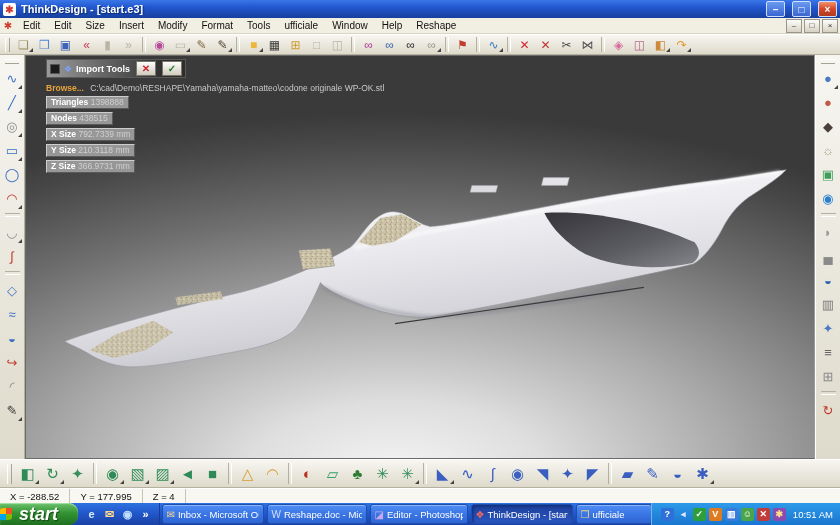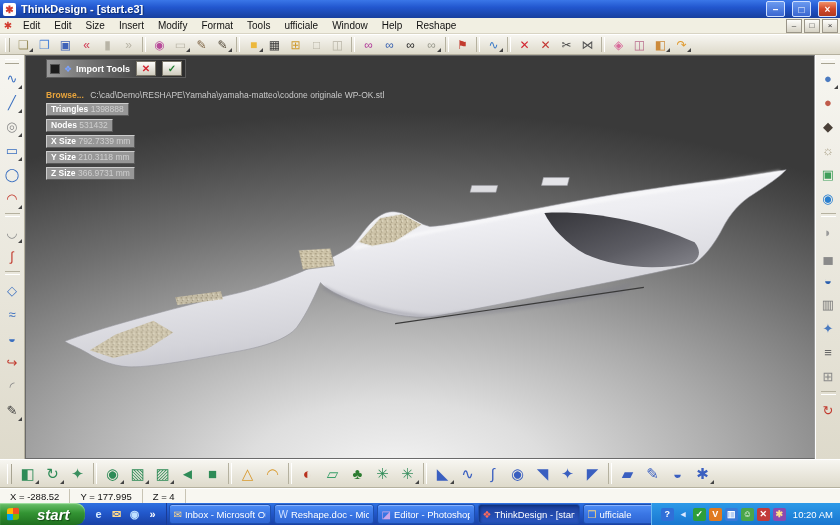--- a/index.html
+++ b/index.html
@@ -54,39 +54,39 @@
   
   #import-panel{position:absolute;left:20px;top:3px;font-size:9px;color:#ddd;}
   .panel-header{display:inline-flex;align-items:center;gap:4px;padding:1px 3px;
     background:linear-gradient(90deg,#9a9a9a,#2e2e2e 85%);border:1px solid #5a5a5a;}
   .panel-grip{width:8px;height:8px;background:#1c1c1c;border:1px solid #555;}
   .panel-hicon{color:#7aa2ff;font-size:9px;}
   .panel-title{color:#fff;font-weight:bold;font-size:9px;white-space:nowrap;}
   .panel-btn{width:18px;height:13px;background:linear-gradient(#fdfdfb,#d0ccbe);border:1px solid #7a766a;
     display:flex;align-items:center;justify-content:center;font-size:10px;font-weight:bold;margin-left:2px;}
   .panel-btn .x{color:#d2232f;} .panel-btn .ck{color:#1d7a2f;}
-  .browse-row{margin-top:12px;white-space:nowrap;font-size:8.5px;}
+  .browse-row{margin-top:5px;white-space:nowrap;font-size:8.5px;}
   .browse-link{color:#e8a43c;font-weight:bold;}
   .file-path{color:#c9c9c9;margin-left:4px;}
   .field-row{margin-top:3px;}
   .chip{display:inline-block;background:#979797;border:1px solid #cdcdcd;border-right-color:#5a5a5a;
     border-bottom-color:#5a5a5a;padding:0 4px;line-height:11px;font-size:8.5px;white-space:nowrap;}
   .chip b{color:#fff;font-weight:bold;}
   .chip span{color:#cfcfcf;}
 
   
   .statusbar{height:14px;flex:0 0 14px;background:#f8f7f1;border-top:1px solid #fff;display:flex;
     align-items:center;font-size:9.5px;color:#111;}
   .status-cell{padding:0 10px;border-right:1px solid #c8c4b4;height:100%;display:flex;align-items:center;white-space:nowrap;}
 
   
   .taskbar{height:22px;flex:0 0 22px;background:linear-gradient(#2f71e0,#2258cb 45%,#1941a5);display:flex;align-items:stretch;}
   .start-btn{width:78px;flex:0 0 78px;background:linear-gradient(#6cc26c,#339433 45%,#1f6f1f);
-    border-radius:0 9px 9px 0;display:flex;align-items:center;gap:18px;padding-left:7px;color:#fff;
-    font-style:italic;font-weight:bold;font-size:15px;text-shadow:1px 1px 1px #144914;box-shadow:inset 0 1px 1px #a5e0a5;}
+    border-radius:0 9px 9px 0;display:flex;align-items:center;gap:7px;color:#fff;
+    font-style:italic;font-weight:bold;font-size:18px;text-shadow:1px 1px 1px #144914;box-shadow:inset 0 1px 1px #a5e0a5;}
   .flag{width:12px;height:12px;border-radius:2px;flex:0 0 12px;
     background:conic-gradient(#f25022 0 25%, #7fba00 25% 50%, #00a4ef 50% 75%, #ffb900 75%);transform:skewY(-4deg);}
   .ql{display:flex;align-items:center;gap:3px;padding:0 6px;border-right:1px solid #1a3c96;}
   .ql-icon{width:15px;height:15px;display:flex;align-items:center;justify-content:center;font-size:11px;font-weight:bold;}
   .tasks{flex:1;display:flex;align-items:center;overflow:hidden;}
   .task-btn{height:18px;margin:0 1.5px;background:linear-gradient(#4f8ef6,#3a76e4 50%,#2f66d4);
     border:1px solid #1e4fae;border-radius:3px;color:#fff;font-size:9.5px;display:flex;align-items:center;
     gap:3px;padding:0 4px;overflow:hidden;white-space:nowrap;flex:0 0 auto;box-shadow:inset 0 1px 0 #8ab4ff;}
   .task-btn.active{background:linear-gradient(#1c3f9a,#2a56c0);box-shadow:inset 1px 1px 3px #0e2d72;}
   .task-icon{font-size:10px;flex:0 0 auto;}
@@ -353,21 +353,21 @@
           <span class="panel-btn">
               <span class="ck">✓</span>
             </span>
         </div>
         <div class="browse-row">
           <span class="browse-link">Browse...</span>
           <span class="file-path">C:\cad\Demo\RESHAPE\Yamaha\yamaha-matteo\codone originale WP-OK.stl</span>
         </div>
         <div>
             <div class="field-row"><span class="chip"><b>Triangles</b><span> 1398888</span></span></div>
-            <div class="field-row"><span class="chip"><b>Nodes</b><span> 531432</span></span></div>
+            <div class="field-row"><span class="chip"><b>Nodes</b><span> 438515</span></span></div>
             <div class="field-row"><span class="chip"><b>X Size</b><span> 792.7339 mm</span></span></div>
             <div class="field-row"><span class="chip"><b>Y Size</b><span> 210.3118 mm</span></span></div>
             <div class="field-row"><span class="chip"><b>Z Size</b><span> 366.9731 mm</span></span></div>
           </div>
       </div>
     </div>
 
     <div id="toolbar-right" class="toolbar vert">
         <span class="grip"></span>
         <div class="tb-btn caret">
@@ -547,16 +547,16 @@
       <span id="tray-icons" style="display:flex;gap:3px;">
           <span class="tray-icon" style="color: rgb(255, 255, 255); background: rgb(47, 111, 216);">?</span>
           <span class="tray-icon" style="color: rgb(220, 232, 255);">◂</span>
           <span class="tray-icon" style="color: rgb(255, 255, 255); background: rgb(46, 158, 58);">✓</span>
           <span class="tray-icon" style="color: rgb(255, 255, 255); background: rgb(224, 122, 31);">V</span>
           <span class="tray-icon" style="color: rgb(255, 255, 255); background: rgb(58, 122, 216);">▥</span>
           <span class="tray-icon" style="color: rgb(255, 255, 255); background: rgb(74, 165, 74);">☺</span>
           <span class="tray-icon" style="color: rgb(255, 255, 255); background: rgb(194, 59, 59);">✕</span>
           <span class="tray-icon" style="color: rgb(255, 224, 138); background: rgb(138, 74, 176);">✱</span>
         </span>
-      <span class="tray-time">10:20 AM</span>
+      <span class="tray-time">10:51 AM</span>
     </div>
   </div>
 </div>
 
 </body></html>

